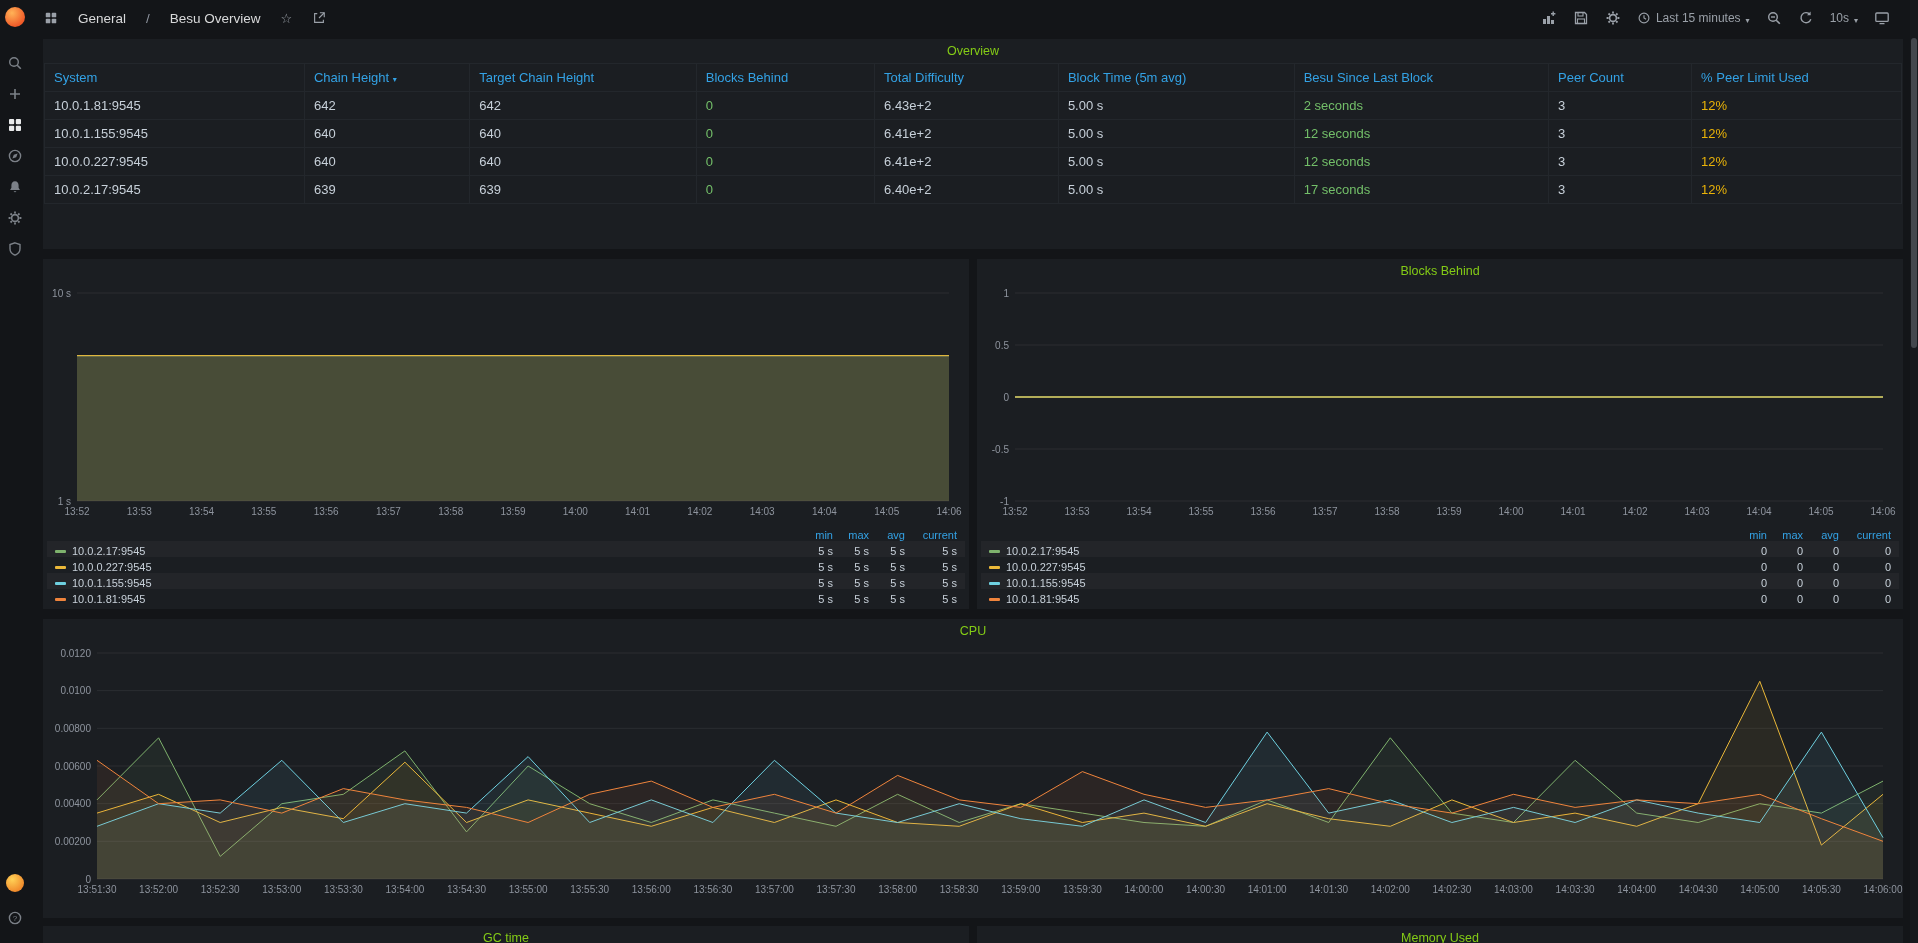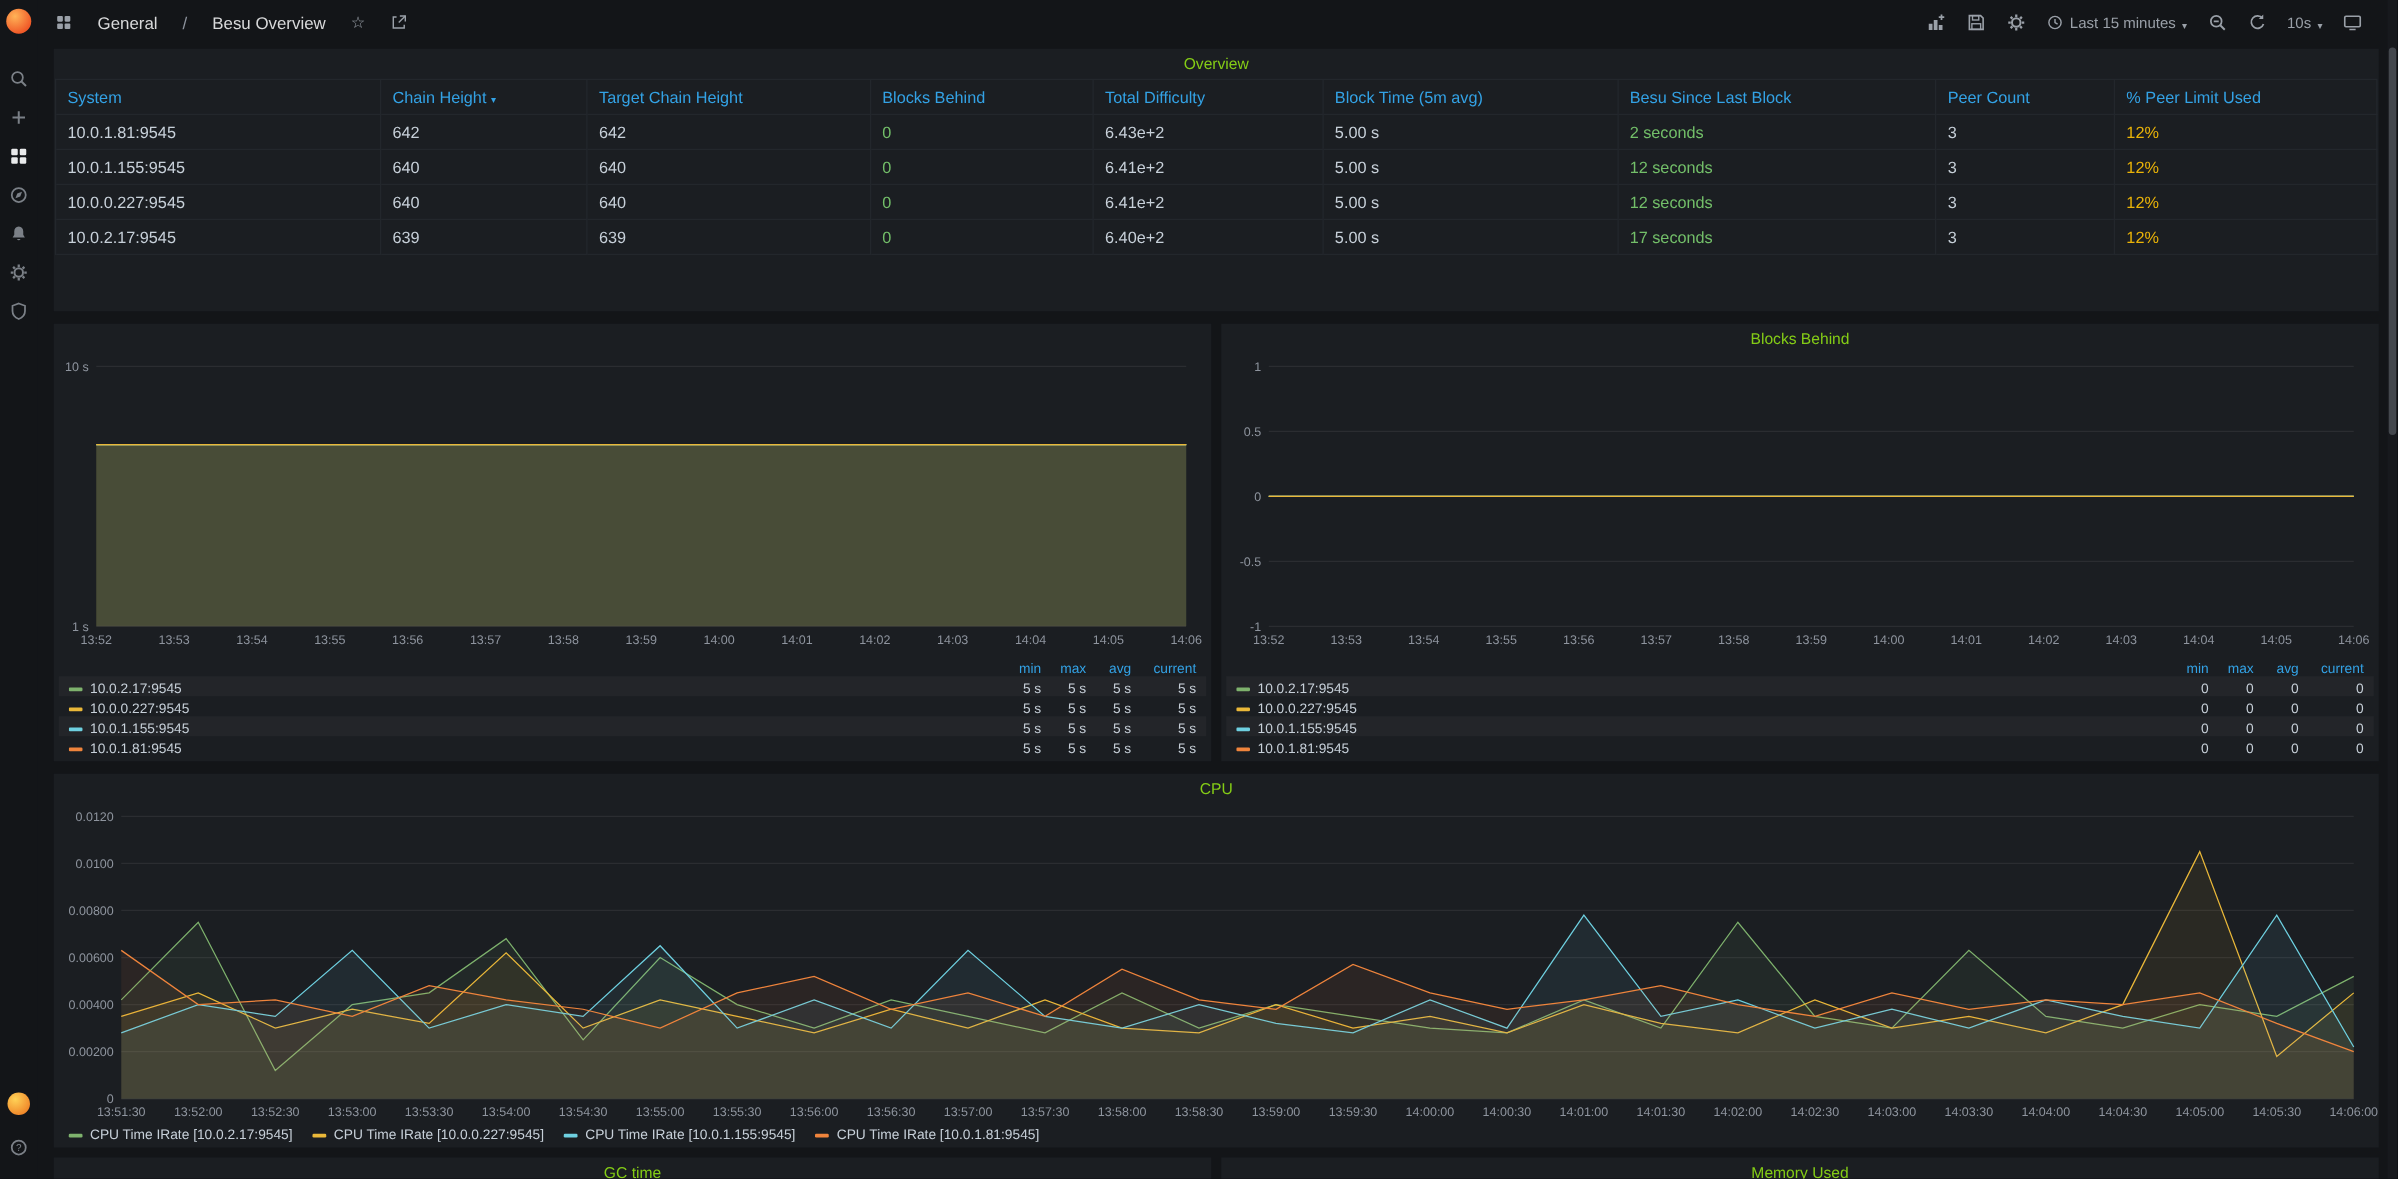--- a/index.html
+++ b/index.html
@@ -457,26 +457,20 @@
           <text x="1836" y="248" text-anchor="middle" class="axis">14:06:00</text>
           <polygon points="50.0,154.9 111.6,92.8 173.2,211.4 234.8,158.7 296.3,149.3 357.9,105.9 419.5,186.9 481.1,121.0 542.7,158.7 604.3,177.5 665.9,154.9 727.4,168.1 789.0,181.3 850.6,149.3 912.2,177.5 973.8,158.7 1035.4,168.1 1097.0,177.5 1158.6,181.3 1220.1,154.9 1281.7,177.5 1343.3,92.8 1404.9,168.1 1466.5,177.5 1528.1,115.3 1589.7,168.1 1651.2,177.5 1712.8,158.7 1774.4,168.1 1836.0,136.1 1836,234 50,234" fill="#7eb26d" fill-opacity="0.08"></polygon>
           <polyline points="50.0,154.9 111.6,92.8 173.2,211.4 234.8,158.7 296.3,149.3 357.9,105.9 419.5,186.9 481.1,121.0 542.7,158.7 604.3,177.5 665.9,154.9 727.4,168.1 789.0,181.3 850.6,149.3 912.2,177.5 973.8,158.7 1035.4,168.1 1097.0,177.5 1158.6,181.3 1220.1,154.9 1281.7,177.5 1343.3,92.8 1404.9,168.1 1466.5,177.5 1528.1,115.3 1589.7,168.1 1651.2,177.5 1712.8,158.7 1774.4,168.1 1836.0,136.1" fill="none" stroke="#7eb26d" stroke-width="1"></polyline>
           <polygon points="50.0,168.1 111.6,149.3 173.2,177.5 234.8,162.4 296.3,173.7 357.9,117.2 419.5,177.5 481.1,154.9 542.7,168.1 604.3,181.3 665.9,162.4 727.4,177.5 789.0,154.9 850.6,177.5 912.2,181.3 973.8,158.7 1035.4,177.5 1097.0,168.1 1158.6,181.3 1220.1,158.7 1281.7,173.7 1343.3,181.3 1404.9,154.9 1466.5,177.5 1528.1,168.1 1589.7,181.3 1651.2,158.7 1712.8,36.3 1774.4,200.1 1836.0,149.3 1836,234 50,234" fill="#eab839" fill-opacity="0.08"></polygon>
           <polyline points="50.0,168.1 111.6,149.3 173.2,177.5 234.8,162.4 296.3,173.7 357.9,117.2 419.5,177.5 481.1,154.9 542.7,168.1 604.3,181.3 665.9,162.4 727.4,177.5 789.0,154.9 850.6,177.5 912.2,181.3 973.8,158.7 1035.4,177.5 1097.0,168.1 1158.6,181.3 1220.1,158.7 1281.7,173.7 1343.3,181.3 1404.9,154.9 1466.5,177.5 1528.1,168.1 1589.7,181.3 1651.2,158.7 1712.8,36.3 1774.4,200.1 1836.0,149.3" fill="none" stroke="#eab839" stroke-width="1"></polyline>
           <polygon points="50.0,181.3 111.6,158.7 173.2,168.1 234.8,115.3 296.3,177.5 357.9,158.7 419.5,168.1 481.1,111.6 542.7,177.5 604.3,154.9 665.9,177.5 727.4,115.3 789.0,168.1 850.6,177.5 912.2,158.7 973.8,173.7 1035.4,181.3 1097.0,154.9 1158.6,177.5 1220.1,87.1 1281.7,168.1 1343.3,154.9 1404.9,177.5 1466.5,162.4 1528.1,177.5 1589.7,154.9 1651.2,168.1 1712.8,177.5 1774.4,87.1 1836.0,192.6 1836,234 50,234" fill="#6ed0e0" fill-opacity="0.08"></polygon>
           <polyline points="50.0,181.3 111.6,158.7 173.2,168.1 234.8,115.3 296.3,177.5 357.9,158.7 419.5,168.1 481.1,111.6 542.7,177.5 604.3,154.9 665.9,177.5 727.4,115.3 789.0,168.1 850.6,177.5 912.2,158.7 973.8,173.7 1035.4,181.3 1097.0,154.9 1158.6,177.5 1220.1,87.1 1281.7,168.1 1343.3,154.9 1404.9,177.5 1466.5,162.4 1528.1,177.5 1589.7,154.9 1651.2,168.1 1712.8,177.5 1774.4,87.1 1836.0,192.6" fill="none" stroke="#6ed0e0" stroke-width="1"></polyline>
           <polygon points="50.0,115.3 111.6,158.7 173.2,154.9 234.8,168.1 296.3,143.6 357.9,154.9 419.5,162.4 481.1,177.5 542.7,149.3 604.3,136.1 665.9,162.4 727.4,149.3 789.0,168.1 850.6,130.4 912.2,154.9 973.8,162.4 1035.4,126.6 1097.0,149.3 1158.6,162.4 1220.1,154.9 1281.7,143.6 1343.3,158.7 1404.9,168.1 1466.5,149.3 1528.1,162.4 1589.7,154.9 1651.2,158.7 1712.8,149.3 1774.4,173.7 1836.0,196.3 1836,234 50,234" fill="#ef843c" fill-opacity="0.08"></polygon>
           <polyline points="50.0,115.3 111.6,158.7 173.2,154.9 234.8,168.1 296.3,143.6 357.9,154.9 419.5,162.4 481.1,177.5 542.7,149.3 604.3,136.1 665.9,162.4 727.4,149.3 789.0,168.1 850.6,130.4 912.2,154.9 973.8,162.4 1035.4,126.6 1097.0,149.3 1158.6,162.4 1220.1,154.9 1281.7,143.6 1343.3,158.7 1404.9,168.1 1466.5,149.3 1528.1,162.4 1589.7,154.9 1651.2,158.7 1712.8,149.3 1774.4,173.7 1836.0,196.3" fill="none" stroke="#ef843c" stroke-width="1"></polyline>
         </svg></div>
-    <div class="cpu-legend" id="legend-cpu">
-        <span class="item"><i class="mk" style="background:#7eb26d"></i>CPU Time IRate [10.0.2.17:9545]</span>
-        <span class="item"><i class="mk" style="background:#eab839"></i>CPU Time IRate [10.0.0.227:9545]</span>
-        <span class="item"><i class="mk" style="background:#6ed0e0"></i>CPU Time IRate [10.0.1.155:9545]</span>
-        <span class="item"><i class="mk" style="background:#ef843c"></i>CPU Time IRate [10.0.1.81:9545]</span>
-      </div>
   </section>
 
   <section class="panel" id="panel-gctime">
     <div class="panel-title">GC time</div>
   </section>
   <section class="panel" id="panel-memory">
     <div class="panel-title">Memory Used</div>
   </section>
 
   <div class="scroll-track">

